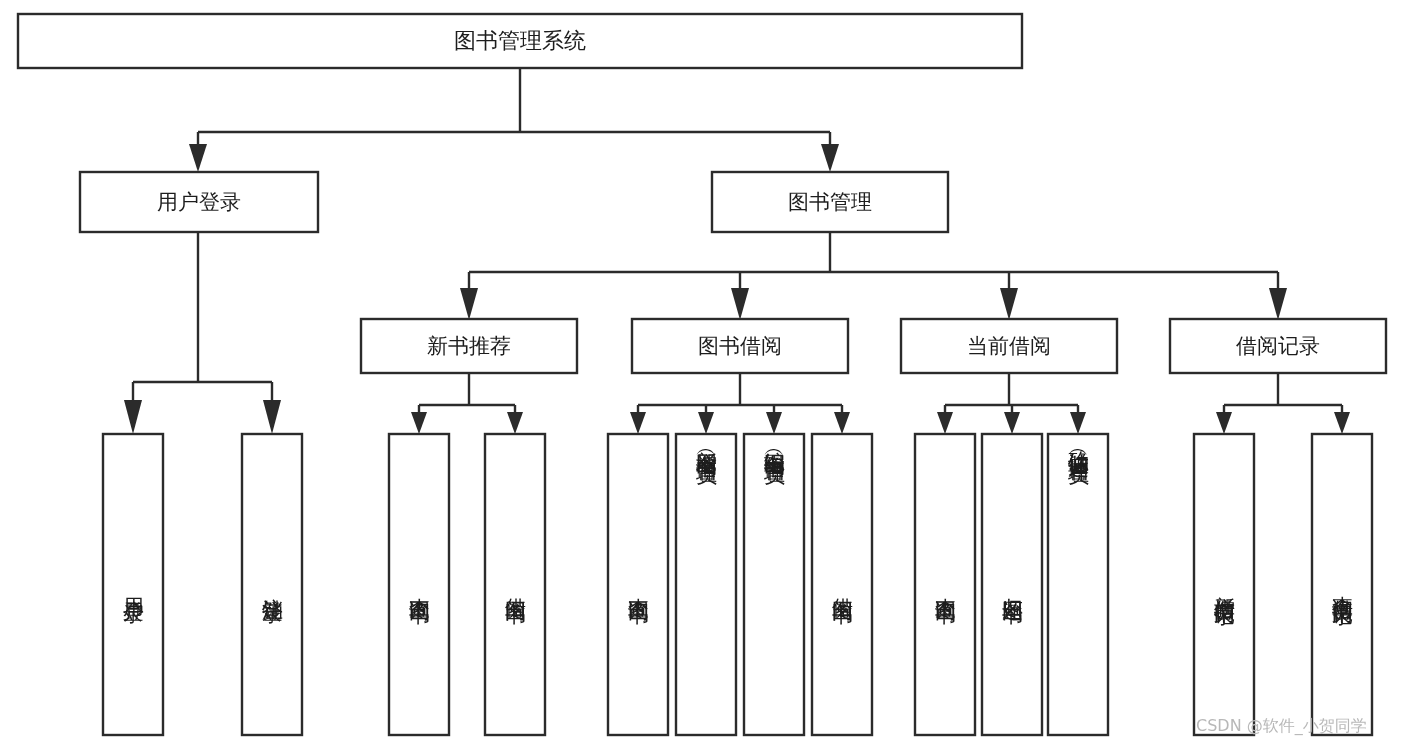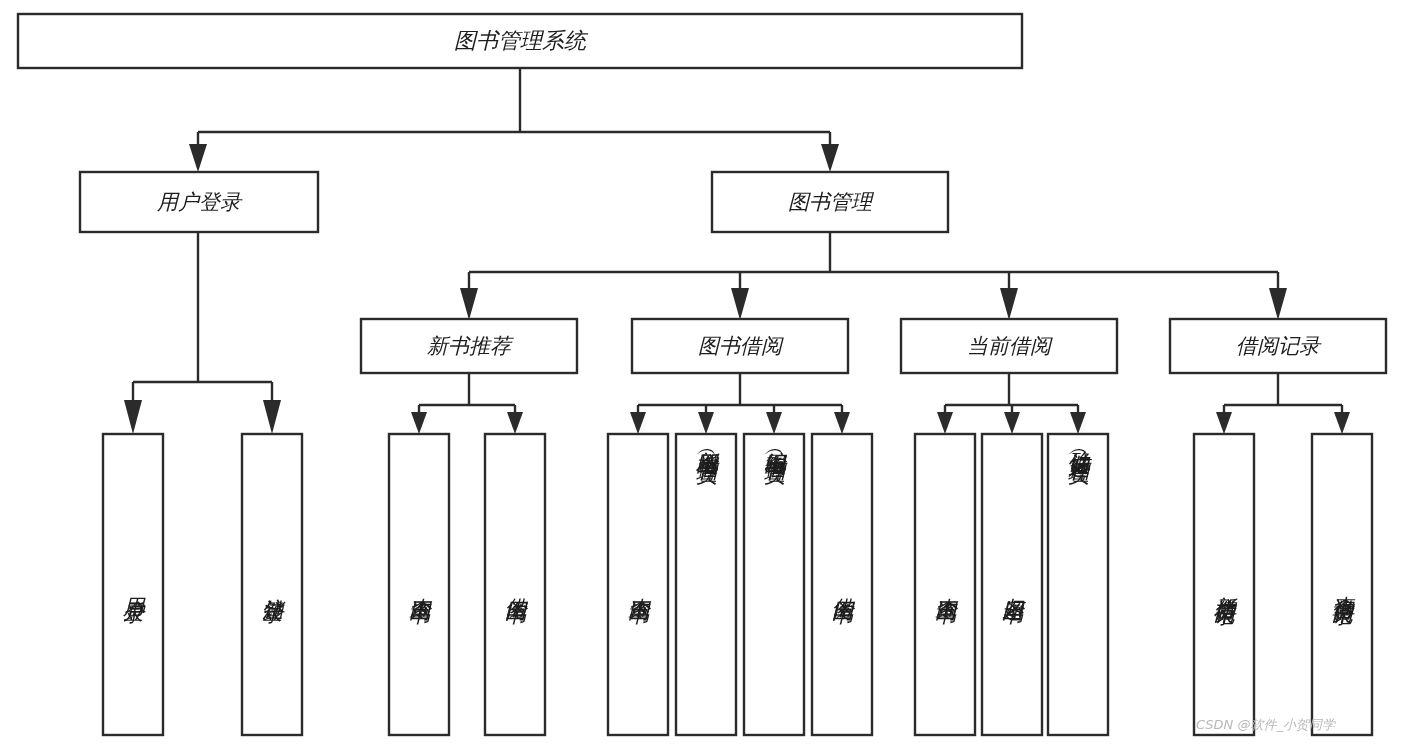--- a/index.html
+++ b/index.html
@@ -12,21 +12,20 @@
     width: 1405px;
     height: 747px;
     font-family: "DejaVu Sans", "Liberation Sans", sans-serif;
     overflow: hidden;
   }
   #diagram-root {
     position: relative;
     width: 1303px;
     height: 747px;
     background: #ffffff;
-    font-style: italic;
   }
   svg.diagram-canvas {
     position: absolute;
     left: 0;
     top: 0;
     width: 1405px;
     height: 747px;
     display: block;
   }
   .node-box {
@@ -72,21 +71,21 @@
     font-family: "DejaVu Sans", "Liberation Sans", sans-serif;
     font-size: 21px;
     line-height: 1.0;
     color: #1d1d1d;
     letter-spacing: 2px;
     white-space: nowrap;
   }
   .watermark {
     position: absolute;
     font-family: "DejaVu Sans", "Liberation Sans", sans-serif;
-    font-size: 13px;
+    font-size: 16px;
     color: #b8b8b8;
     white-space: nowrap;
     pointer-events: none;
   }
 </style>
 </head>
 <body>
 
 <div id="diagram-root">
 

